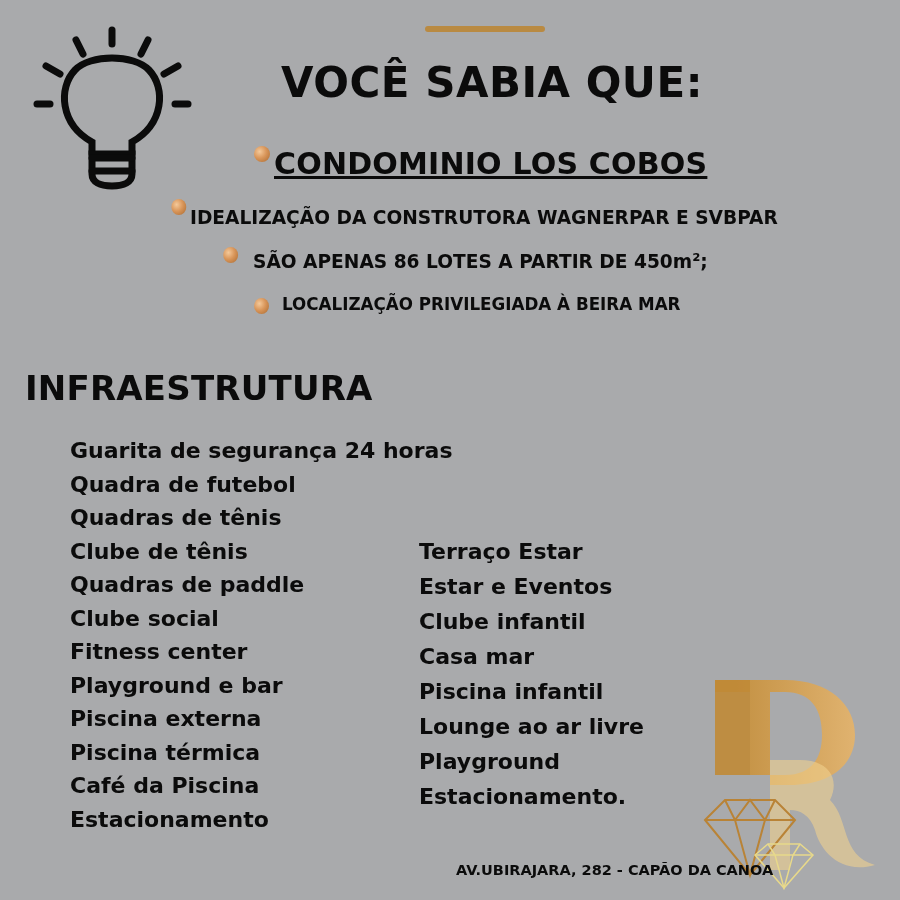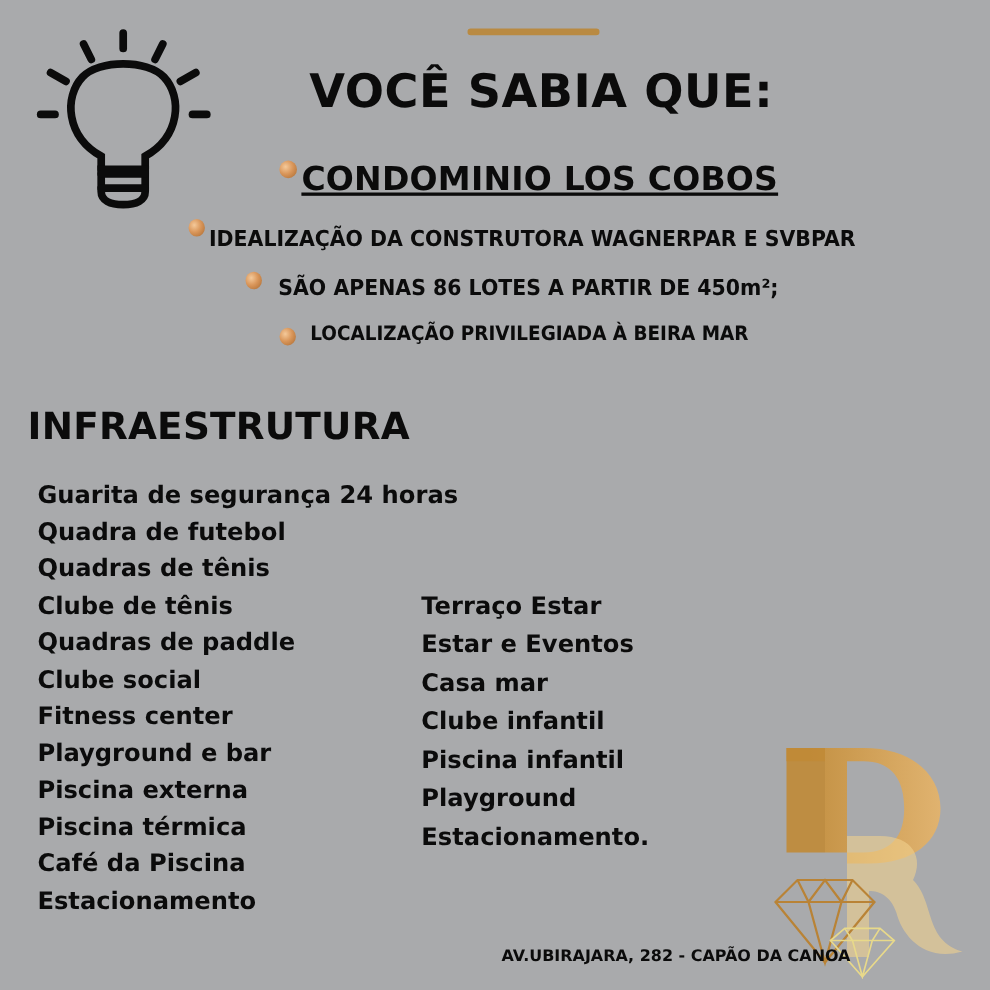--- a/index.html
+++ b/index.html
@@ -17,21 +17,21 @@
   .dot {
     position:absolute; width:16px; height:16px; border-radius:50%;
     background:radial-gradient(circle at 35% 35%, #f4c99a 0%, #d9965a 45%, #a8682e 100%);
   }
   .l1 { left:274px; top:146px; font-size:30px; letter-spacing:0.2px;text-decoration:underline; }
   .l2 { left:190px; top:205px; font-size:20px; transform:scaleX(0.93); transform-origin:left; }
   .l3 { left:253px; top:249px; font-size:20px; transform:scaleX(0.93); transform-origin:left; }
   .l4 { left:282px; top:293px; font-size:18px; transform:scaleX(0.93); transform-origin:left; }
   .infra { left:25px; top:368px; font-size:34px; font-weight:bold; letter-spacing:0.2px; }
   .list { font-size:22px; font-weight:bold; line-height:33.5px; }
-  .list div { white-space:nowrap; }
+  .list div { white-space:nowrap;margin-left:36px; }
   .col1 { left:34px; top:434px; }
   .col2 { left:383px; top:534px; line-height:35px; }
   .addr { left:456px; top:862px; font-size:14.5px; font-weight:bold; white-space:nowrap; }
   .logo { left:690px; top:670px; width:200px; height:220px; }
 </style>
 </head>
 <body>
 
 <div class="abs topbar"></div>
 
@@ -85,23 +85,24 @@
   <div>Playground e bar</div>
   <div>Piscina externa</div>
   <div>Piscina térmica</div>
   <div>Café da Piscina</div>
   <div>Estacionamento</div>
 </div>
 
 <div class="abs list col2">
   <div>Terraço Estar</div>
   <div>Estar e Eventos</div>
+  <div>Clube infantil</div>
   <div>Casa mar</div>
-  <div>Clube infantil</div>
   <div>Piscina infantil</div>
+  <div>Lounge ao ar livre</div>
   <div>Playground</div>
   <div>Estacionamento.</div>
 </div>
 
 <div class="abs logo">
   <svg width="200" height="220" viewBox="0 0 200 220">
     <defs>
       <linearGradient id="gold" x1="0" y1="0" x2="1" y2="0">
         <stop offset="0" stop-color="#c08a36"></stop>
         <stop offset="1" stop-color="#e3b36c"></stop>

